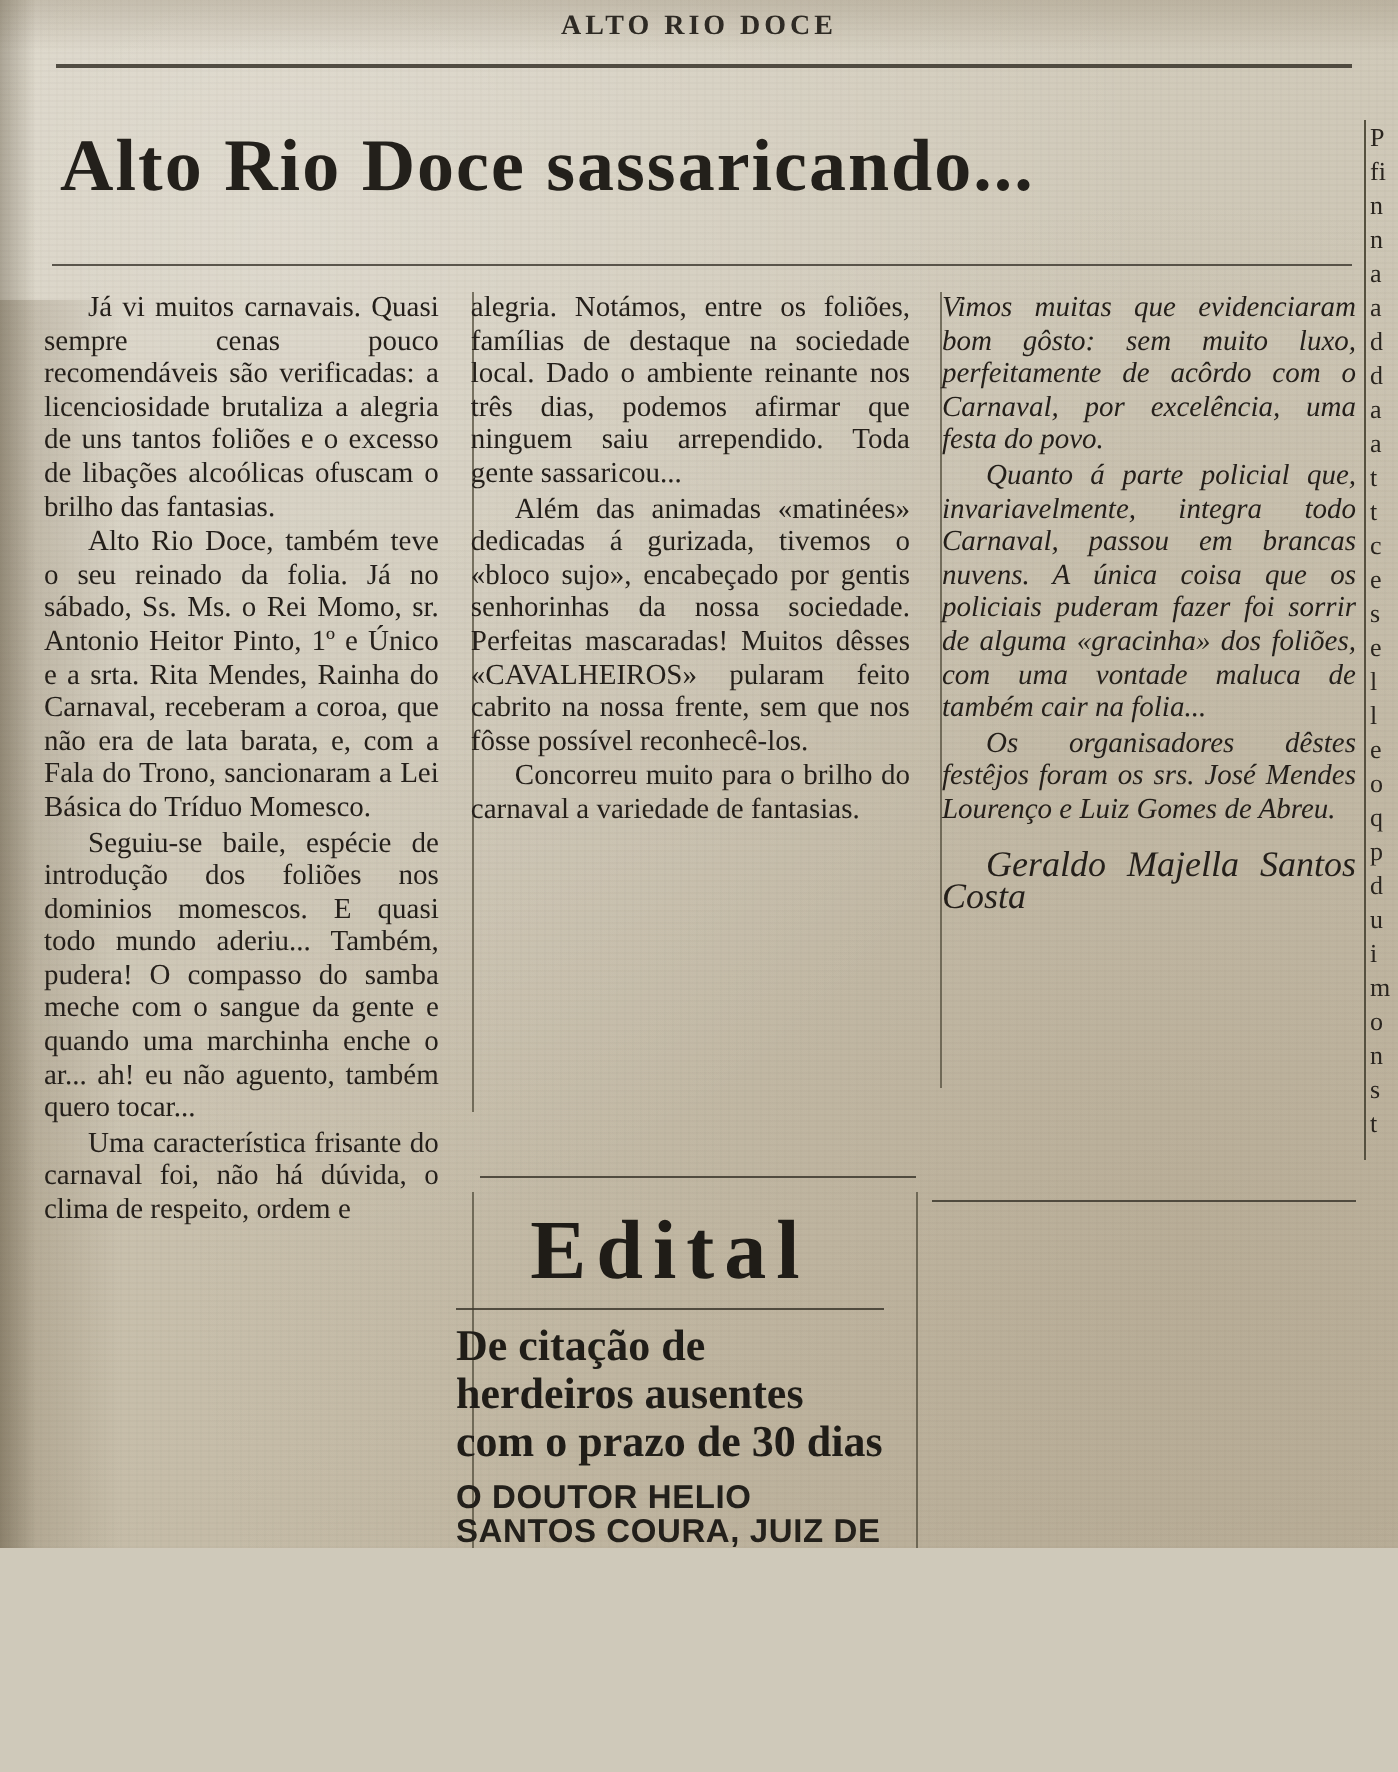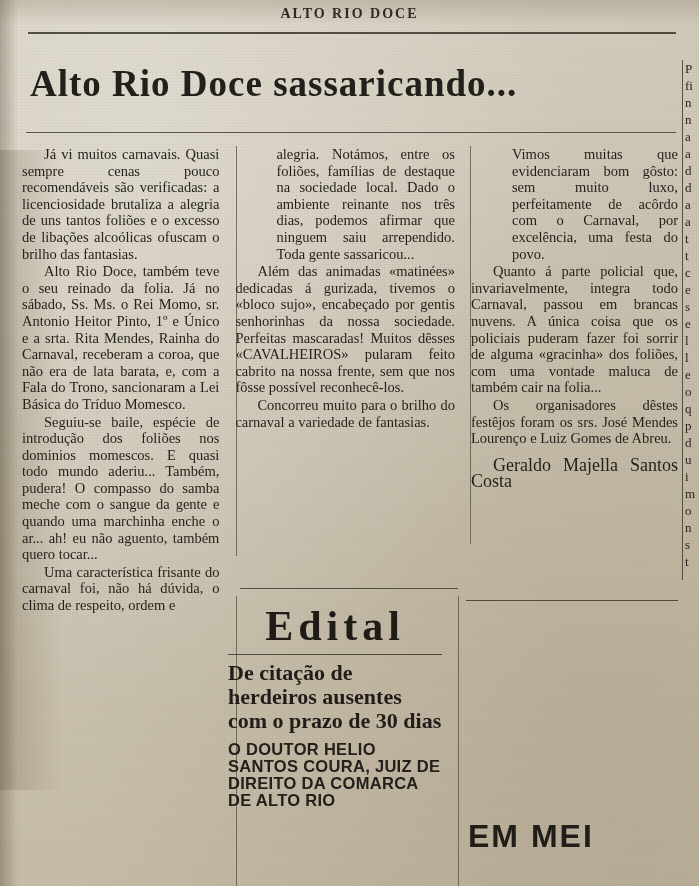--- a/index.html
+++ b/index.html
@@ -11,21 +11,21 @@
     height: 886px;
     background: #cfc9ba;
     font-family: "Liberation Serif", serif;
     overflow: hidden;
   }
 
   
   .page {
     position: relative;
     width: 699px;
-    height: 886px;
+    height: 774px;
     background:
       radial-gradient(ellipse at 20% 15%, rgba(255,255,255,0.25), rgba(255,255,255,0) 55%),
       radial-gradient(ellipse at 85% 80%, rgba(120,100,70,0.16), rgba(120,100,70,0) 60%),
       linear-gradient(160deg, #d8d2c3 0%, #cdc6b5 40%, #c6bda9 75%, #bfb5a0 100%);
     overflow: hidden;
   }
   .grain {
     position: absolute;
     inset: 0;
     pointer-events: none;
@@ -106,38 +106,38 @@
   .col {
     position: relative;
     font-size: 14.5px;
     line-height: 16.6px;
     color: #241f1a;
     text-align: justify;
     hyphens: auto;
   }
   .col1 { width: 205px; padding-right: 8px; }
   .col2 { width: 228px; padding: 0 8px; }
-  .col3 { width: 215px; padding-left: 8px; }
+  .col3 { width: 215px; padding-left: 8px; font-style: italic; }
   .vrule {
     position: absolute;
     top: 0;
     width: 0;
     border-left: 1.2px solid #55503f;
     opacity: .75;
   }
   .vrule-a { left: 236px; top: 146px; height: 410px; }
   .vrule-b { left: 470px; top: 146px; height: 398px; }
   .vrule-c { left: 236px; top: 596px; height: 290px; }
   .vrule-d { left: 458px; top: 596px; height: 290px; }
 
   .col p {
     margin: 0 0 1px 0;
     text-indent: 22px;
   }
-  .col p.noind { text-indent: 0; margin-left: 41px; }
+  .col p.noind { text-indent: 0; }
 
   .sig {
     margin-top: 10px;
     text-indent: 22px;
     font-size: 18px;
     line-height: 16.6px;
   }
 
   
   .rule-mid-left {

